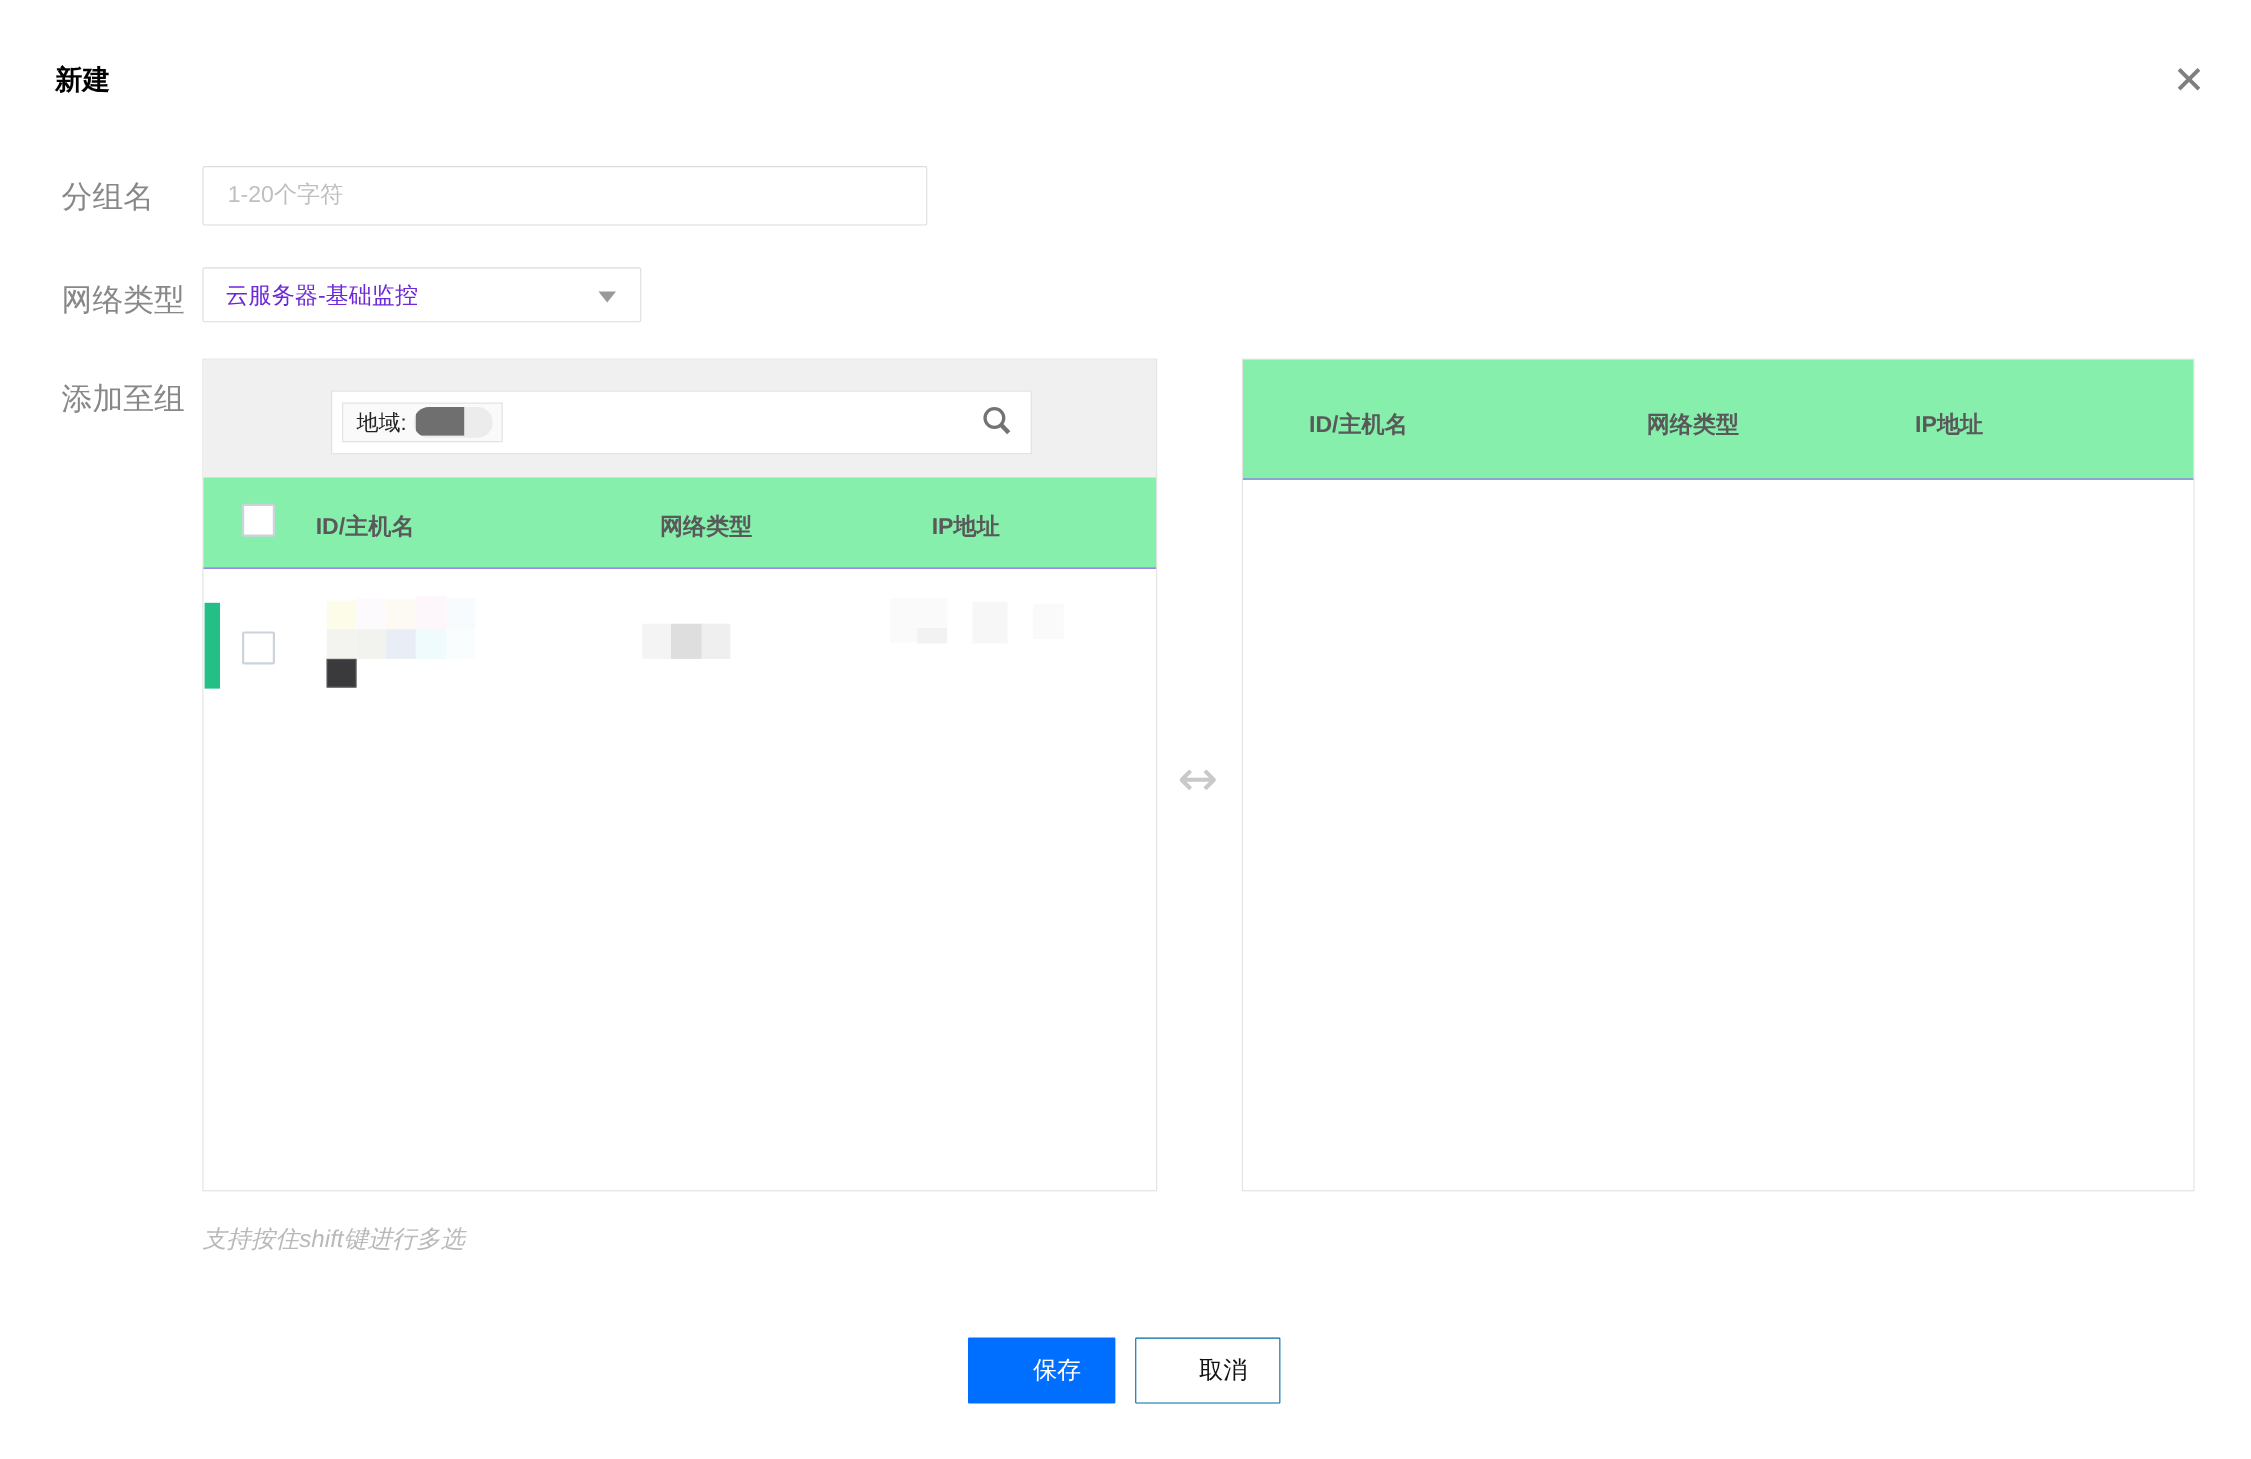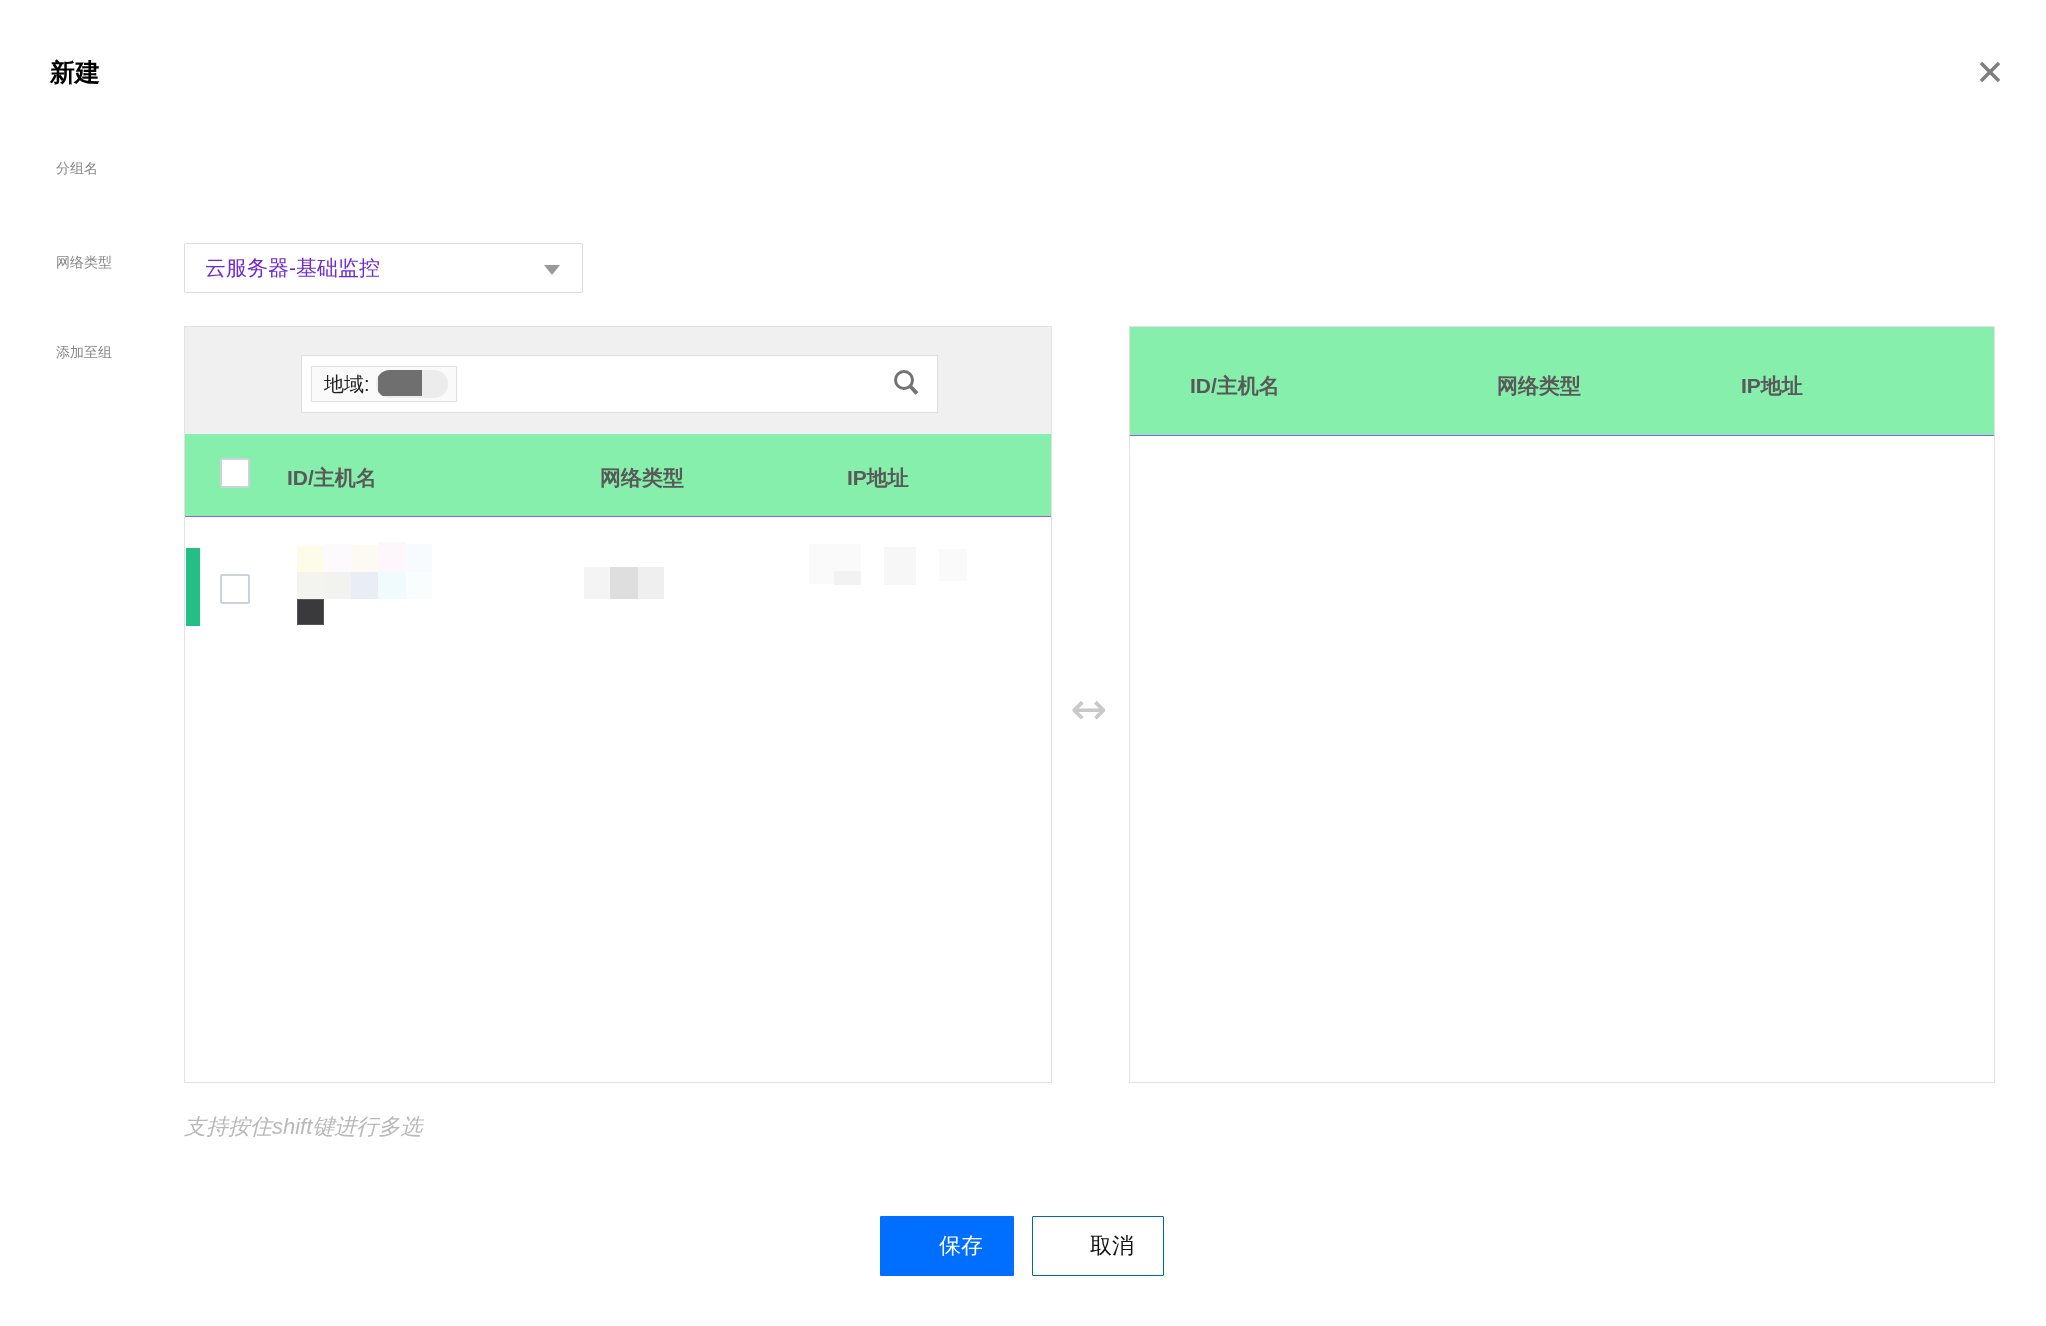--- a/index.html
+++ b/index.html
@@ -17,21 +17,21 @@
     font-size:25px; font-weight:bold; color:#000;
   }
   .close-btn {
     position:absolute; left:1968px; top:52px; width:44px; height:44px;
     display:flex; align-items:center; justify-content:center; cursor:pointer;
   }
 
   
   .field-label {
     position:absolute; left:56px;
-    font-size:14px; color:#888888; white-space:nowrap;
+    font-size:28px; color:#888888; white-space:nowrap;
   }
   .lbl-name { top:160px; }
   .lbl-type { top:254px; }
   .lbl-add  { top:344px; }
 
   .name-input {
     position:absolute; left:184px; top:151px; width:659px; height:54px;
     border:1px solid #dcdcdc; background:#fff; border-radius:2px;
     font-size:21px; padding:0 22px; color:#333; outline:none;
     font-family:"Liberation Sans","DejaVu Sans",sans-serif;
@@ -151,20 +151,21 @@
   <div class="close-btn">
     <span>
       <svg width="32" height="32" viewBox="0 0 32 32">
         <line x1="7" y1="7" x2="25" y2="25" stroke="#7f7f7f" stroke-width="3.6"></line>
         <line x1="25" y1="7" x2="7" y2="25" stroke="#7f7f7f" stroke-width="3.6"></line>
       </svg>
     </span>
   </div>
 
   <div class="field-label lbl-name">分组名</div>
+  <input class="name-input" type="text" placeholder="1-20个字符" style="">
 
   <div class="field-label lbl-type">网络类型</div>
   <div class="type-select">
     <span class="value">云服务器-基础监控</span>
     <span class="caret"></span>
   </div>
 
   <div class="field-label lbl-add">添加至组</div>
 
   <div class="panel panel-left">

